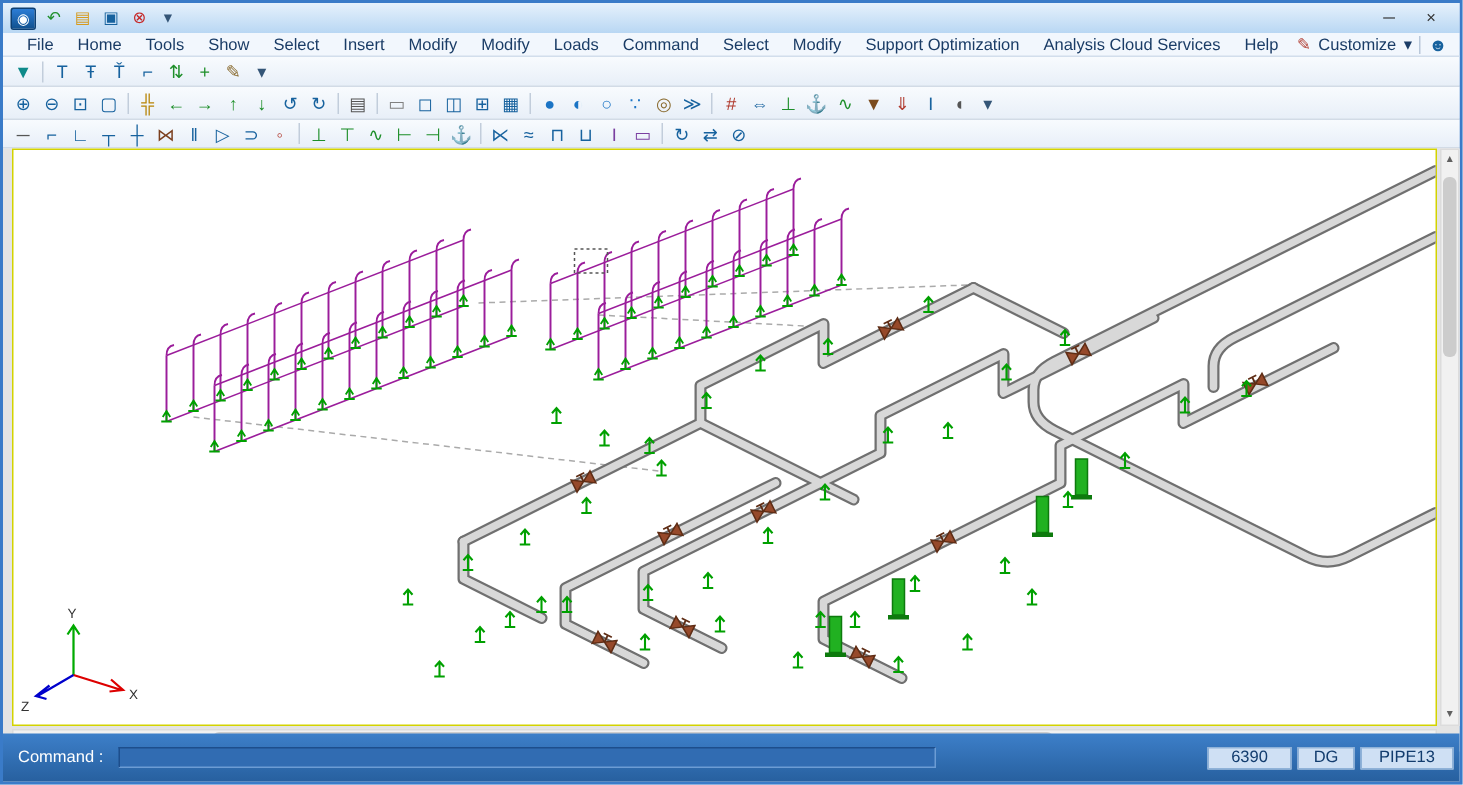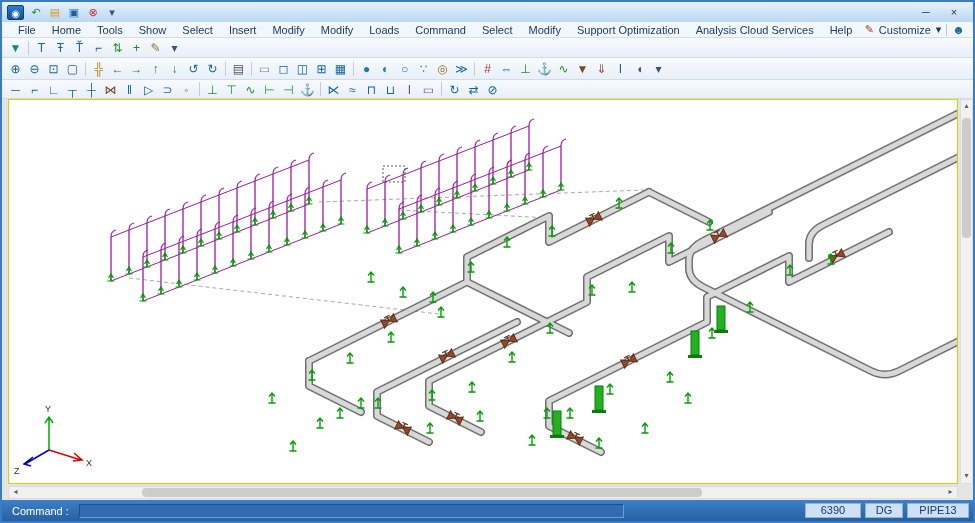--- a/index.html
+++ b/index.html
@@ -34,21 +34,21 @@
 
   
   .hscroll { position:absolute; left:6px; top:387px; width:950px; height:13px; background:#f1f1f1; border:1px solid #dcdcdc; display:flex; align-items:center; }
   .vscroll { position:absolute; left:958px; top:0; width:13px; height:385px; background:#f1f1f1; border:1px solid #dcdcdc; display:flex; flex-direction:column; align-items:center; }
   .scroll-btn { flex:0 0 13px; width:13px; height:13px; font-size:8px; line-height:12px; text-align:center; color:#606060; }
   .h-thumb { margin-left:120px; width:560px; height:9px; background:#cccccc; border-radius:4px; }
   .v-thumb { margin-top:5px; width:9px; height:120px; background:#cccccc; border-radius:4px; }
   .v-down { margin-top:auto; }
 
   
-  .statusbar { position:absolute; left:0; right:0; bottom:0; height:21px; background:linear-gradient(#3d7fc9,#27609f); display:flex; align-items:center; padding:2px 4px; gap:4px; font-size:11px; }
+  .statusbar { position:absolute; left:0; right:0; bottom:0; height:32px; background:linear-gradient(#3d7fc9,#27609f); display:flex; align-items:center; padding:2px 4px; gap:4px; font-size:11px; }
   .cmd-label { color:#fff; padding:0 6px; white-space:nowrap; }
   .cmd-field { width:545px; height:14px; background:#316cb2; border:1px solid #1d4e8c; border-right-color:#6c9cd4; border-bottom-color:#6c9cd4; }
   .status-spacer { flex:1; }
   .status-box { background:#cfe0f4; color:#123c6e; border:1px solid #8fb2d8; height:15px; line-height:13px; padding:0 6px; text-align:center; white-space:nowrap; }
   .sb-1 { min-width:56px; } .sb-2 { min-width:38px; } .sb-3 { min-width:62px; }
 
   
   .pipe-o { stroke:#707070; stroke-width:8; fill:none; stroke-linejoin:round; stroke-linecap:round; }
   .pipe-i { stroke:#d8d8d8; stroke-width:5; fill:none; stroke-linejoin:round; stroke-linecap:round; }
   .rail  { stroke:#9b1d9b; stroke-width:1; fill:none; }

